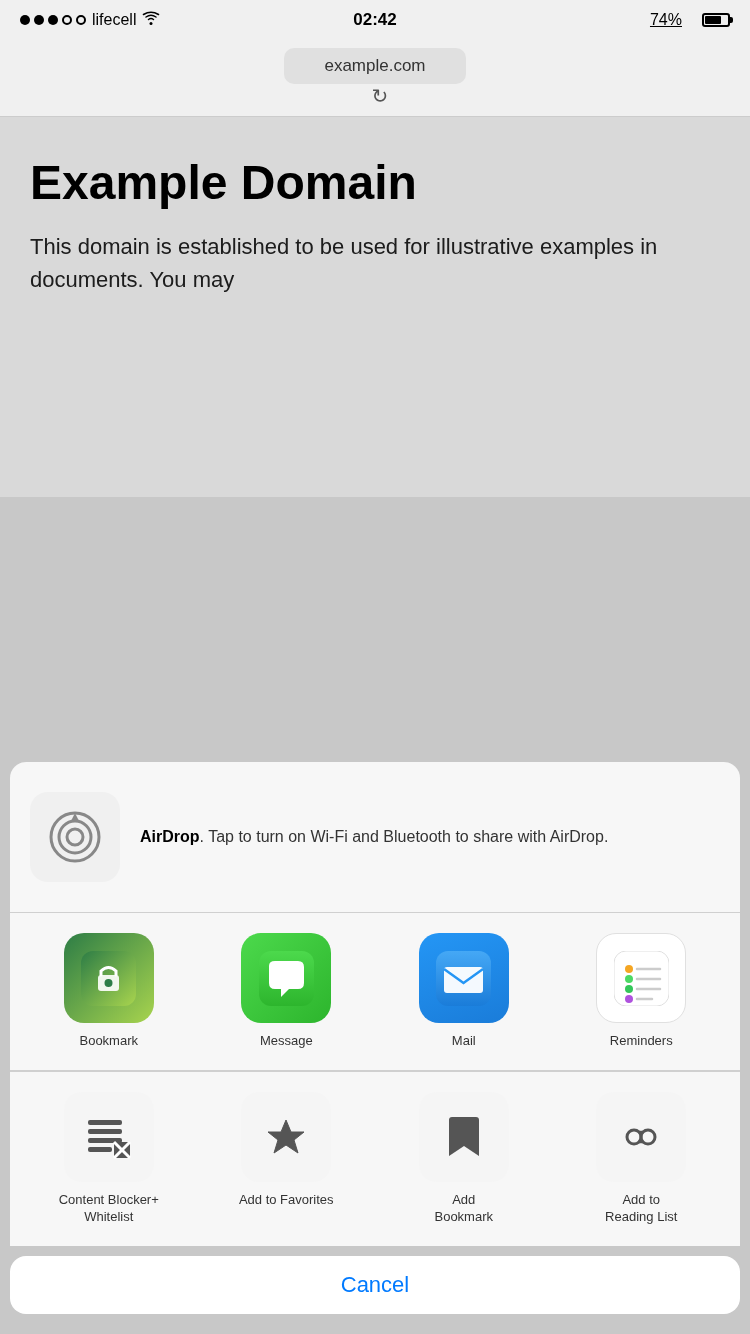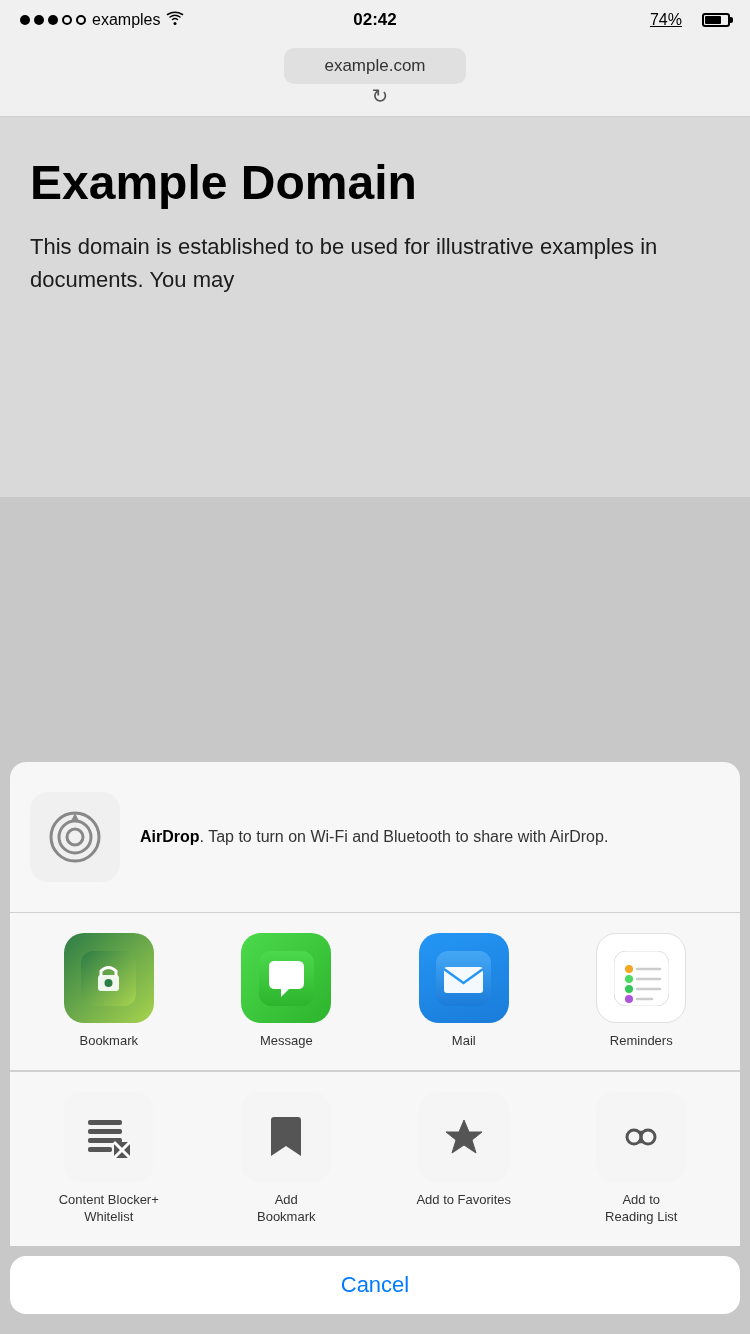--- a/index.html
+++ b/index.html
@@ -268,21 +268,21 @@
 
 <div class="status-bar">
   <div class="status-left">
     <div class="signal-dots">
       <div class="dot filled"></div>
       <div class="dot filled"></div>
       <div class="dot filled"></div>
       <div class="dot empty"></div>
       <div class="dot empty"></div>
     </div>
-    <span class="carrier">examples</span>
+    <span class="carrier">lifecell</span>
     <span class="wifi-icon">
       <svg width="18" height="14" viewBox="0 0 18 14">
         <path d="M9 11 Q9 11 9 11" fill="#000"></path>
         <path d="M6.5 8.5 Q9 6.5 11.5 8.5" stroke="#000" stroke-width="1.5" fill="none" stroke-linecap="round"></path>
         <path d="M4 6 Q9 2.5 14 6" stroke="#000" stroke-width="1.5" fill="none" stroke-linecap="round"></path>
         <path d="M1.5 3.5 Q9 -1 16.5 3.5" stroke="#000" stroke-width="1.5" fill="none" stroke-linecap="round"></path>
         <circle cx="9" cy="12.5" r="1.5" fill="#000"></circle>
       </svg>
     </span>
   </div>
@@ -412,35 +412,35 @@
           <line x1="30" y1="30" x2="46" y2="46" stroke="white" stroke-width="3"></line>
           <line x1="46" y1="30" x2="30" y2="46" stroke="white" stroke-width="3"></line>
         </svg>
       </div>
       <span class="action-label">Content Blocker+<br>Whitelist</span>
     </div>
 
     <div class="action-item">
       <div class="action-icon-box">
         <svg width="50" height="50" viewBox="0 0 50 50">
-          <path d="M10 8 L10 44 L25 34 L40 44 L40 8 Q40 5 37 5 L13 5 Q10 5 10 8 Z" fill="#555"></path>
-          <path d="M16 20 Q25 28 34 20" fill="none" stroke="#555" stroke-width="0"></path>
-        </svg>
-      </div>
-      <span class="action-label">Add<br>Bookmark</span>
+          <polygon points="25,8 30,20 43,20 33,28 37,41 25,33 13,41 17,28 7,20 20,20" fill="#555" stroke="#555" stroke-width="1"></polygon>
+        </svg>
+      </div>
+      <span class="action-label">Add to
+Favorites</span>
     </div>
 
     <div class="action-item">
       <div class="action-icon-box">
         <svg width="50" height="50" viewBox="0 0 50 50">
-          <polygon points="25,8 30,20 43,20 33,28 37,41 25,33 13,41 17,28 7,20 20,20" fill="#555" stroke="#555" stroke-width="1"></polygon>
-        </svg>
-      </div>
-      <span class="action-label">Add to
-Favorites</span>
+          <path d="M10 8 L10 44 L25 34 L40 44 L40 8 Q40 5 37 5 L13 5 Q10 5 10 8 Z" fill="#555"></path>
+          <path d="M16 20 Q25 28 34 20" fill="none" stroke="#555" stroke-width="0"></path>
+        </svg>
+      </div>
+      <span class="action-label">Add<br>Bookmark</span>
     </div>
 
     <div class="action-item">
       <div class="action-icon-box">
         <svg width="50" height="50" viewBox="0 0 50 50">
           <circle cx="18" cy="25" r="7" fill="none" stroke="#555" stroke-width="3"></circle>
           <circle cx="32" cy="25" r="7" fill="none" stroke="#555" stroke-width="3"></circle>
           <line x1="22" y1="20" x2="28" y2="20" stroke="#555" stroke-width="2.5"></line>
           <line x1="22" y1="30" x2="28" y2="30" stroke="#555" stroke-width="2.5"></line>
         </svg>

